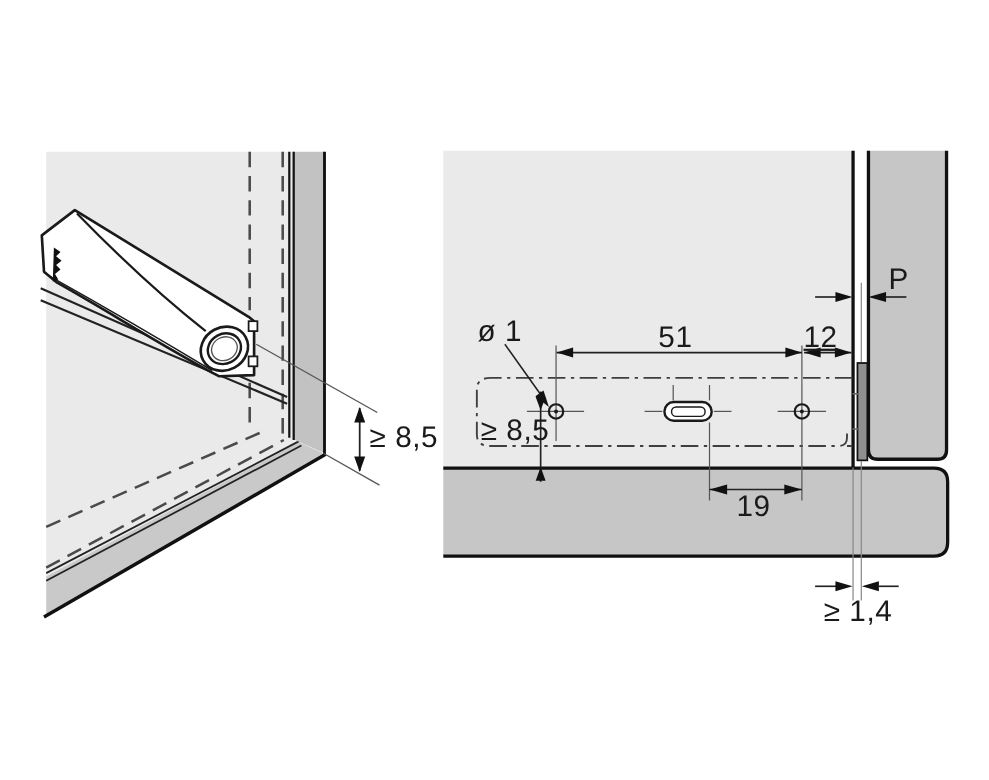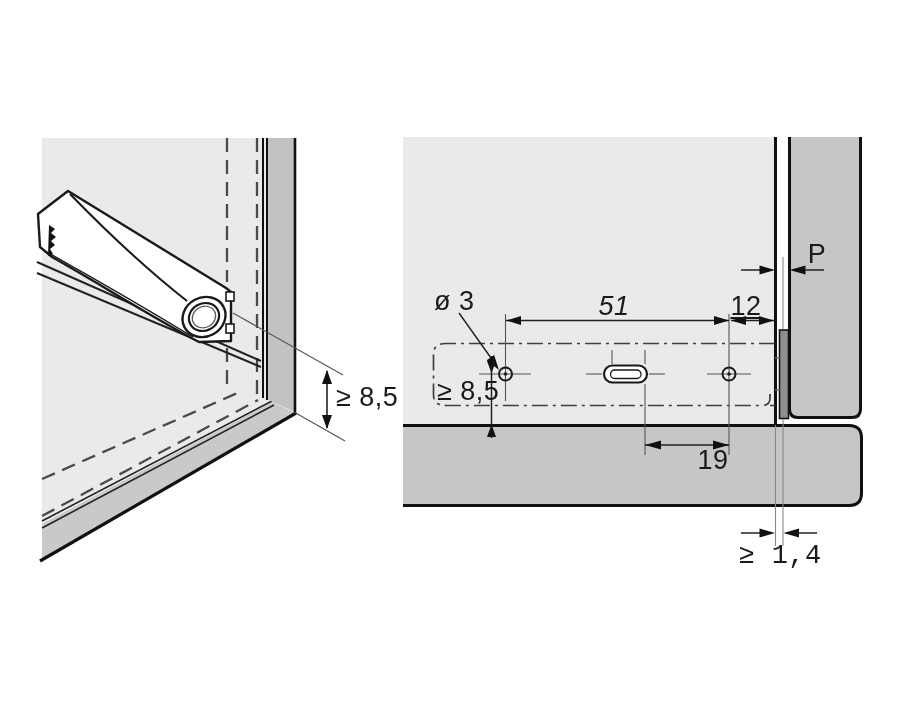--- a/index.html
+++ b/index.html
@@ -157,27 +157,27 @@
 
     <g>
       <line x1="459" y1="313" x2="491" y2="358" stroke="#222" stroke-width="1.4"></line>
       <polygon points="499,370 486.7,360.3 494.1,355.1" fill="#111"></polygon>
     </g>
   </g>
 </svg>
 
 <div class="dim" style="left:336px; top:384px;">≥ 8,5</div>
 
-<div class="dim" style="left:434px; top:288px;">ø 3</div>
+<div class="dim" style="left:434px; top:288px;">ø 1</div>
 
-<div class="dim centered" style="left:614px; top:293px;font-style:italic;">51</div>
+<div class="dim centered" style="left:614px; top:293px;">51</div>
 
 <div class="dim centered" style="left:746px; top:293px;text-decoration:underline;">12</div>
 
 <div class="dim centered" style="left:817px; top:241px;">P</div>
 
 <div class="dim" style="left:437px; top:378px;">≥ 8,5</div>
 
-<div class="dim centered" style="left:685px; top:447px;margin-left:28px;">19</div>
+<div class="dim centered" style="left:685px; top:447px;">19</div>
 
-<div class="dim centered" style="left:780px; top:543px;font-family:Liberation Mono, monospace;">≥ 1,4</div>
+<div class="dim centered" style="left:780px; top:543px;">≥ 1,4</div>
 
 </div>
 
 </body></html>

